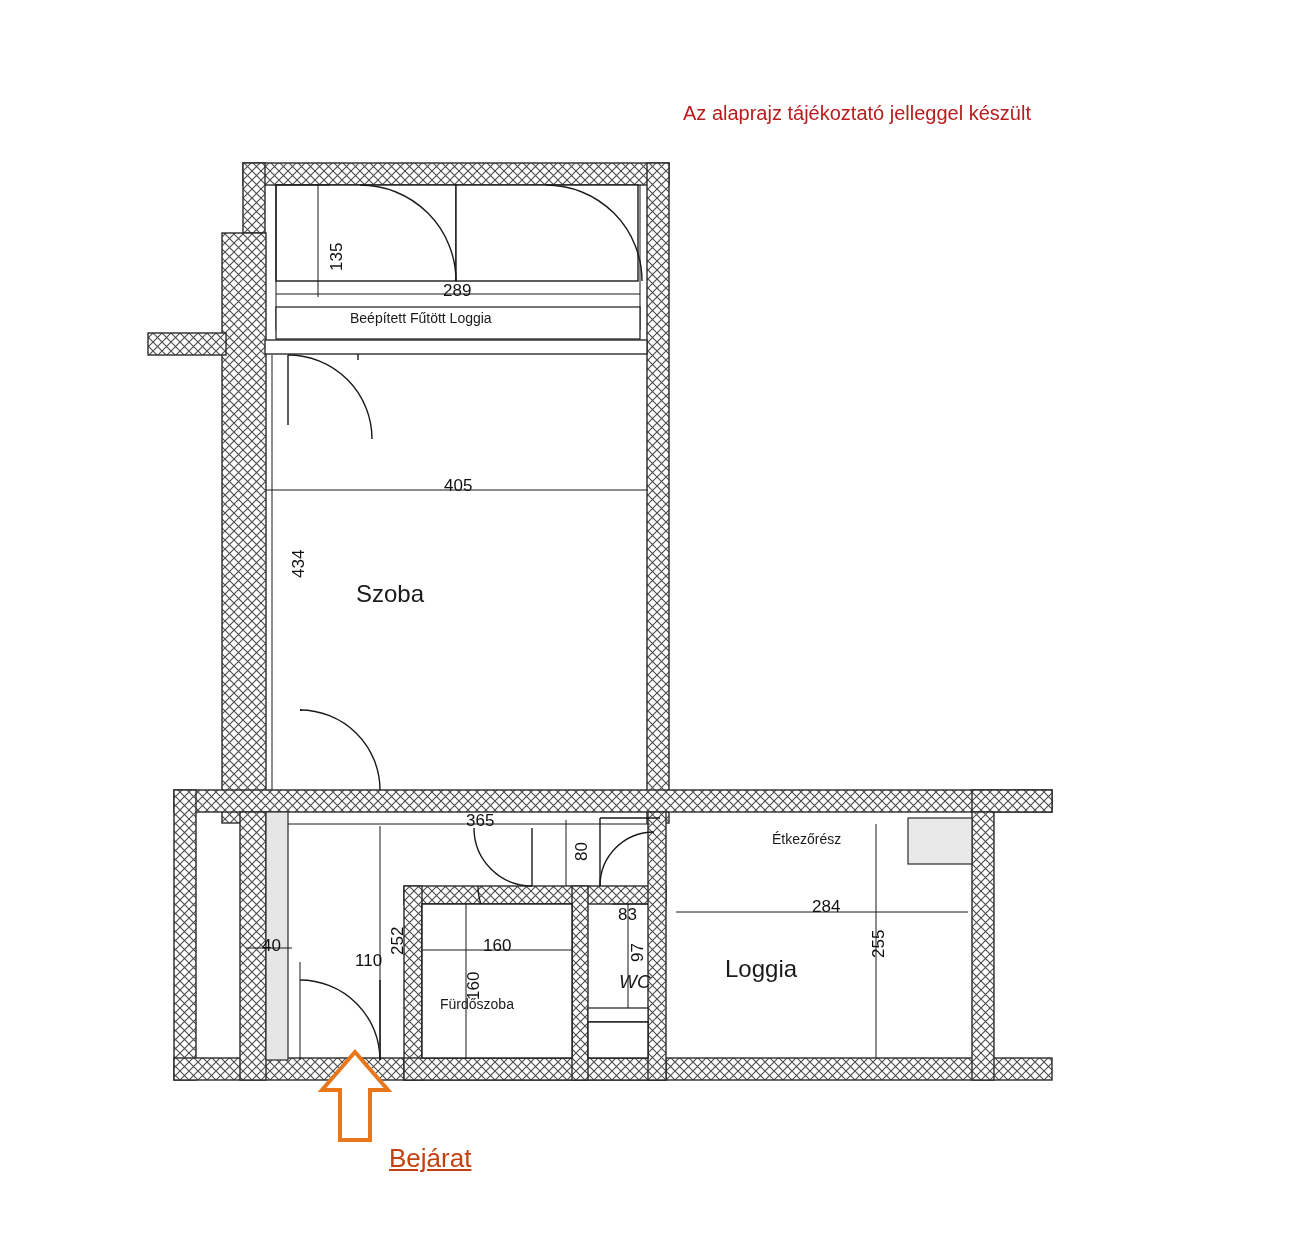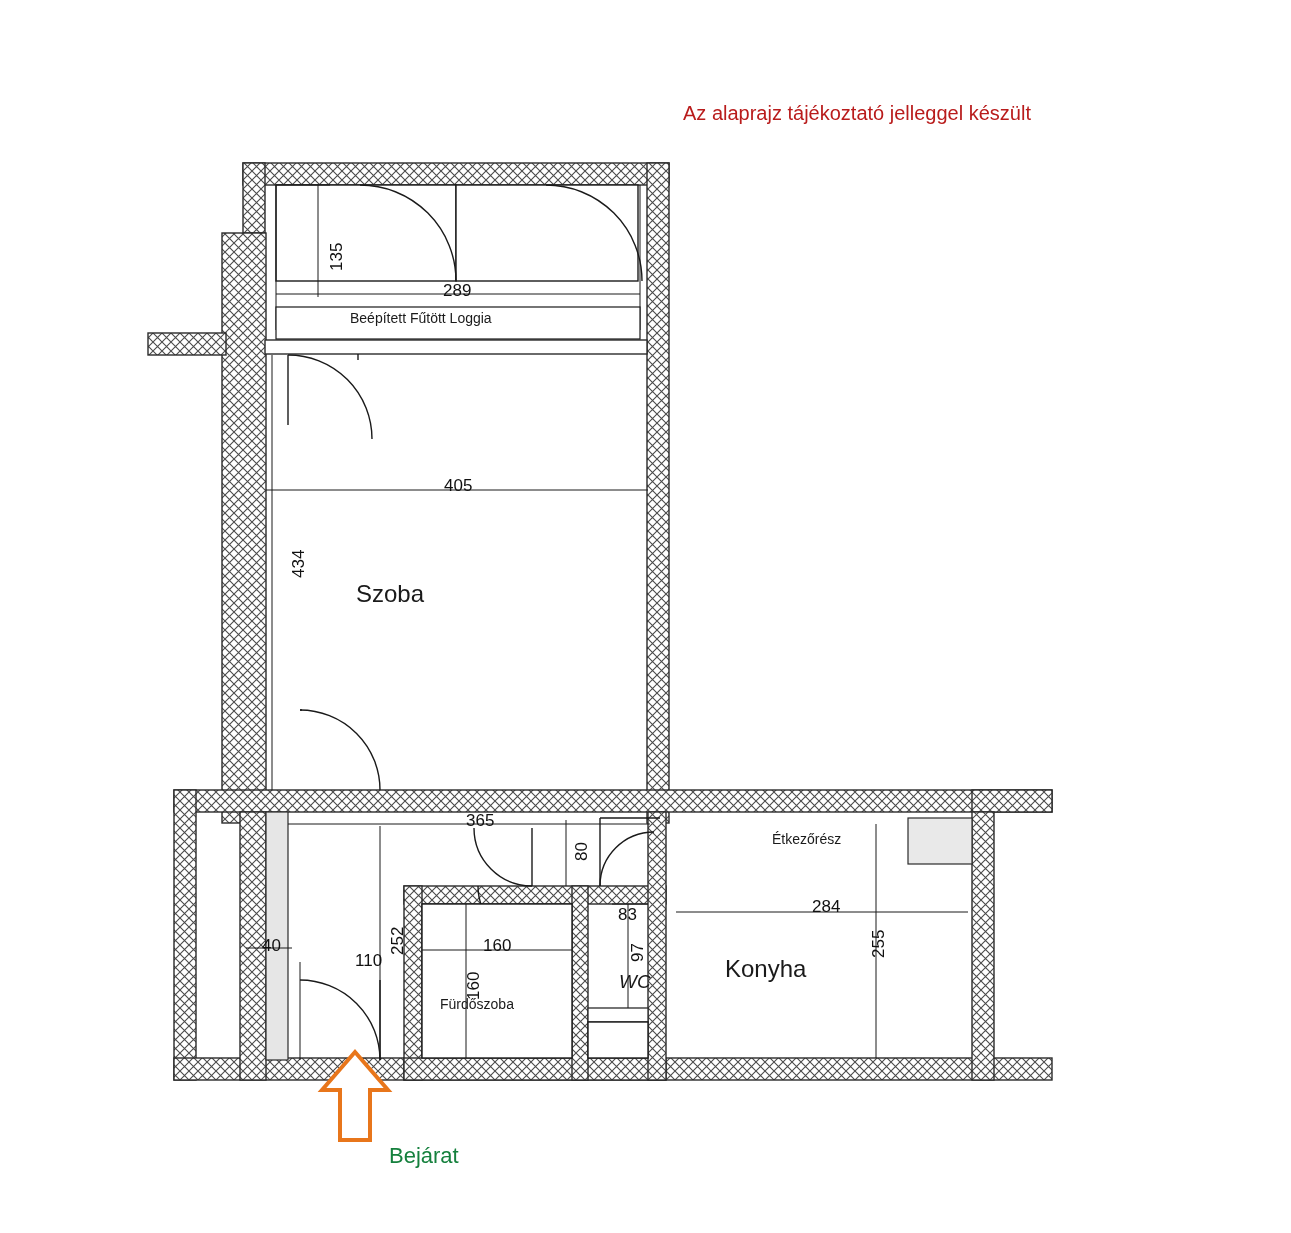--- a/index.html
+++ b/index.html
@@ -53,23 +53,24 @@
     white-space: nowrap;
   }
   .dim-label.vert {
     transform: rotate(-90deg);
     transform-origin: left top;
   }
   .entry-label {
     position: absolute;
     left: 389px;
     top: 1143px;
-    font-size: 22px;
-    color: #15803d;
-    white-space: nowrap;
+    font-size: 26px;
+    color: #c2410c;
+    white-space: nowrap;
+    text-decoration: underline;
   }
   .wm {
     position: absolute;
     left: 565px;
     top: 505px;
     width: 190px;
     height: 250px;
     opacity: 0.25;
     pointer-events: none;
   }
@@ -206,21 +207,21 @@
 
     <g>
       <path d="M355,1052 L388,1090 L370,1090 L370,1140 L340,1140 L340,1090 L322,1090 Z" fill="#ffffff" stroke="#E8761B" stroke-width="4"></path>
     </g>
   </svg>
 
 
   <div class="room-label medium" style="left:350px; top:310px;">Beépített Fűtött Loggia</div>
   <div class="room-label" style="left:356px; top:580px;">Szoba</div>
   <div class="room-label medium" style="left:732px; top:831px;margin-left:40px;">Étkezőrész</div>
-  <div class="room-label" style="left:725px; top:955px;">Konyha</div>
+  <div class="room-label" style="left:725px; top:955px;">Loggia</div>
   <div class="room-label small" style="left:619px; top:971px;font-style:italic;">WC</div>
   <div class="room-label medium" style="left:440px; top:996px;">Fürdőszoba</div>
 
   <div class="dim-label vert" style="left:327px; top:271px;">135</div>
   <div class="dim-label" style="left:443px; top:281px;">289</div>
   <div class="dim-label" style="left:444px; top:476px;">405</div>
   <div class="dim-label vert" style="left:289px; top:578px;">434</div>
   <div class="dim-label" style="left:466px; top:811px;">365</div>
   <div class="dim-label" style="left:262px; top:936px;">40</div>
   <div class="dim-label" style="left:334px; top:951px;margin-left:21px;">110</div>

